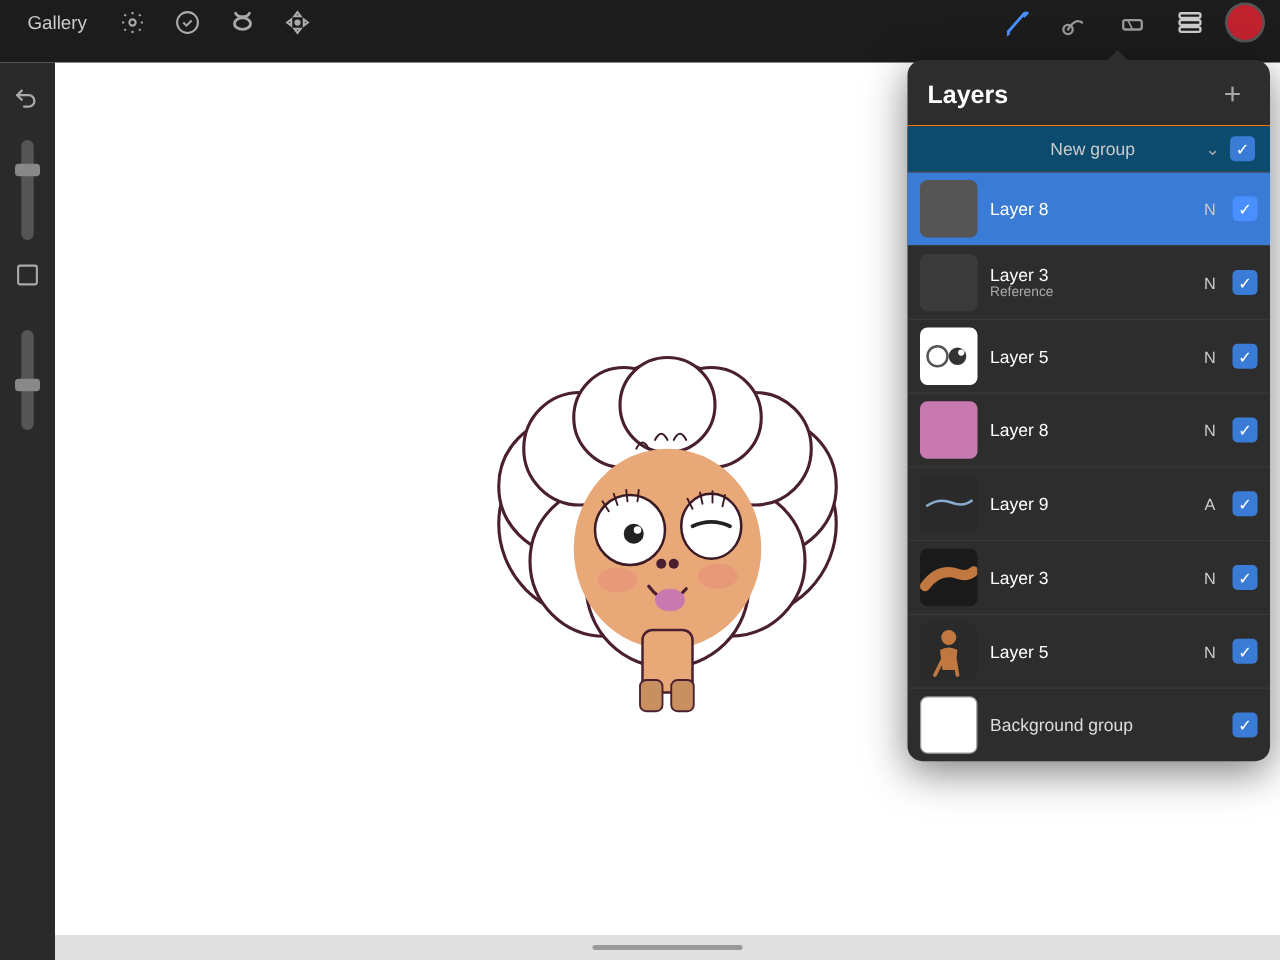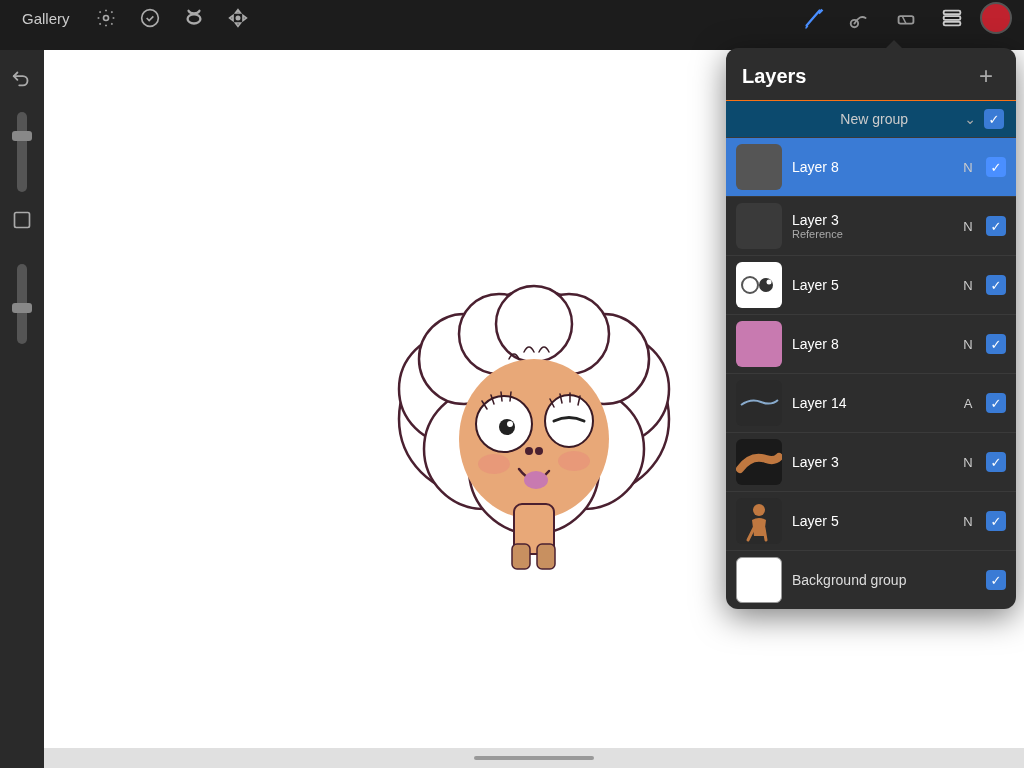--- a/index.html
+++ b/index.html
@@ -468,21 +468,21 @@
     </div>
   </div>
 
   <div class="layer-row">
     <div class="layer-thumbnail" style="background:#2a2a2a;">
       <svg width="46" height="46" viewBox="0 0 46 46">
         <path d="M5 25 Q15 18 25 22 Q35 26 42 20" stroke="#88aacc" stroke-width="2" fill="none"></path>
       </svg>
     </div>
     <div class="layer-info">
-      <div class="layer-name">Layer 14</div>
+      <div class="layer-name">Layer 9</div>
     </div>
     <span class="layer-mode">A</span>
     <div class="layer-check">
       <span class="check-mark">✓</span>
     </div>
   </div>
 
   <div class="layer-row">
     <div class="layer-thumbnail" style="background:#1a1a1a;">
       <svg width="46" height="46" viewBox="0 0 46 46">

